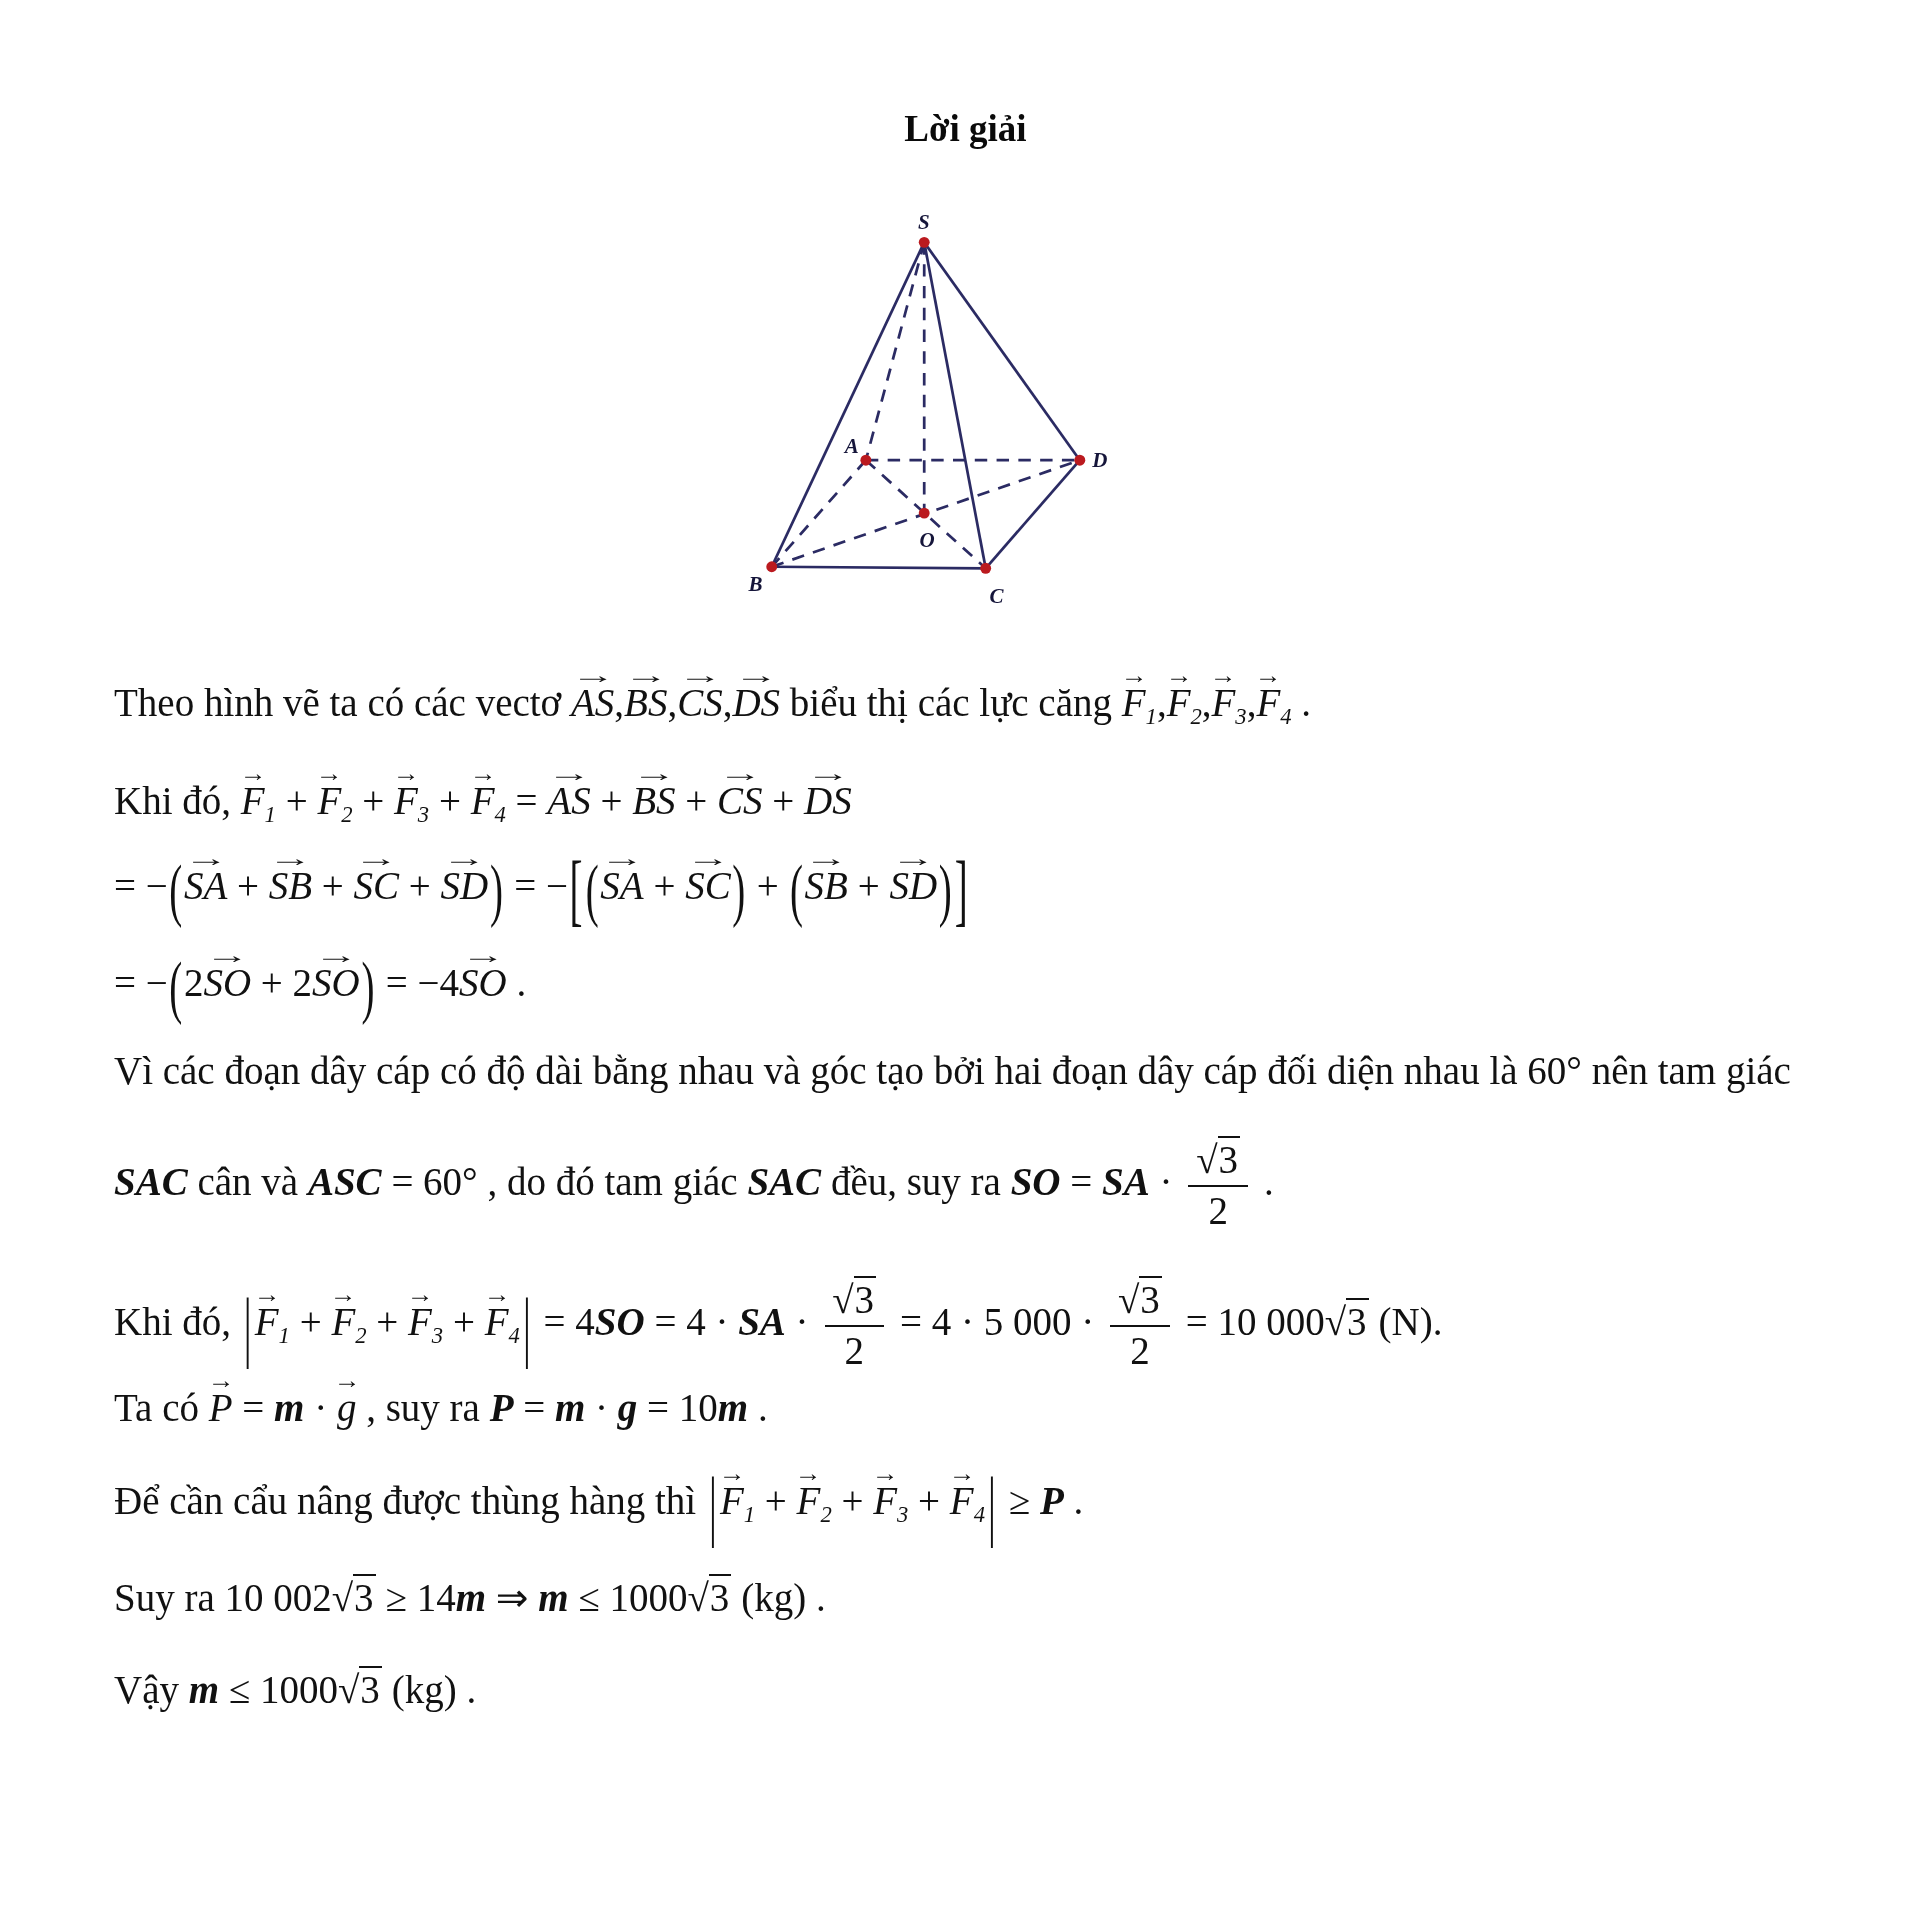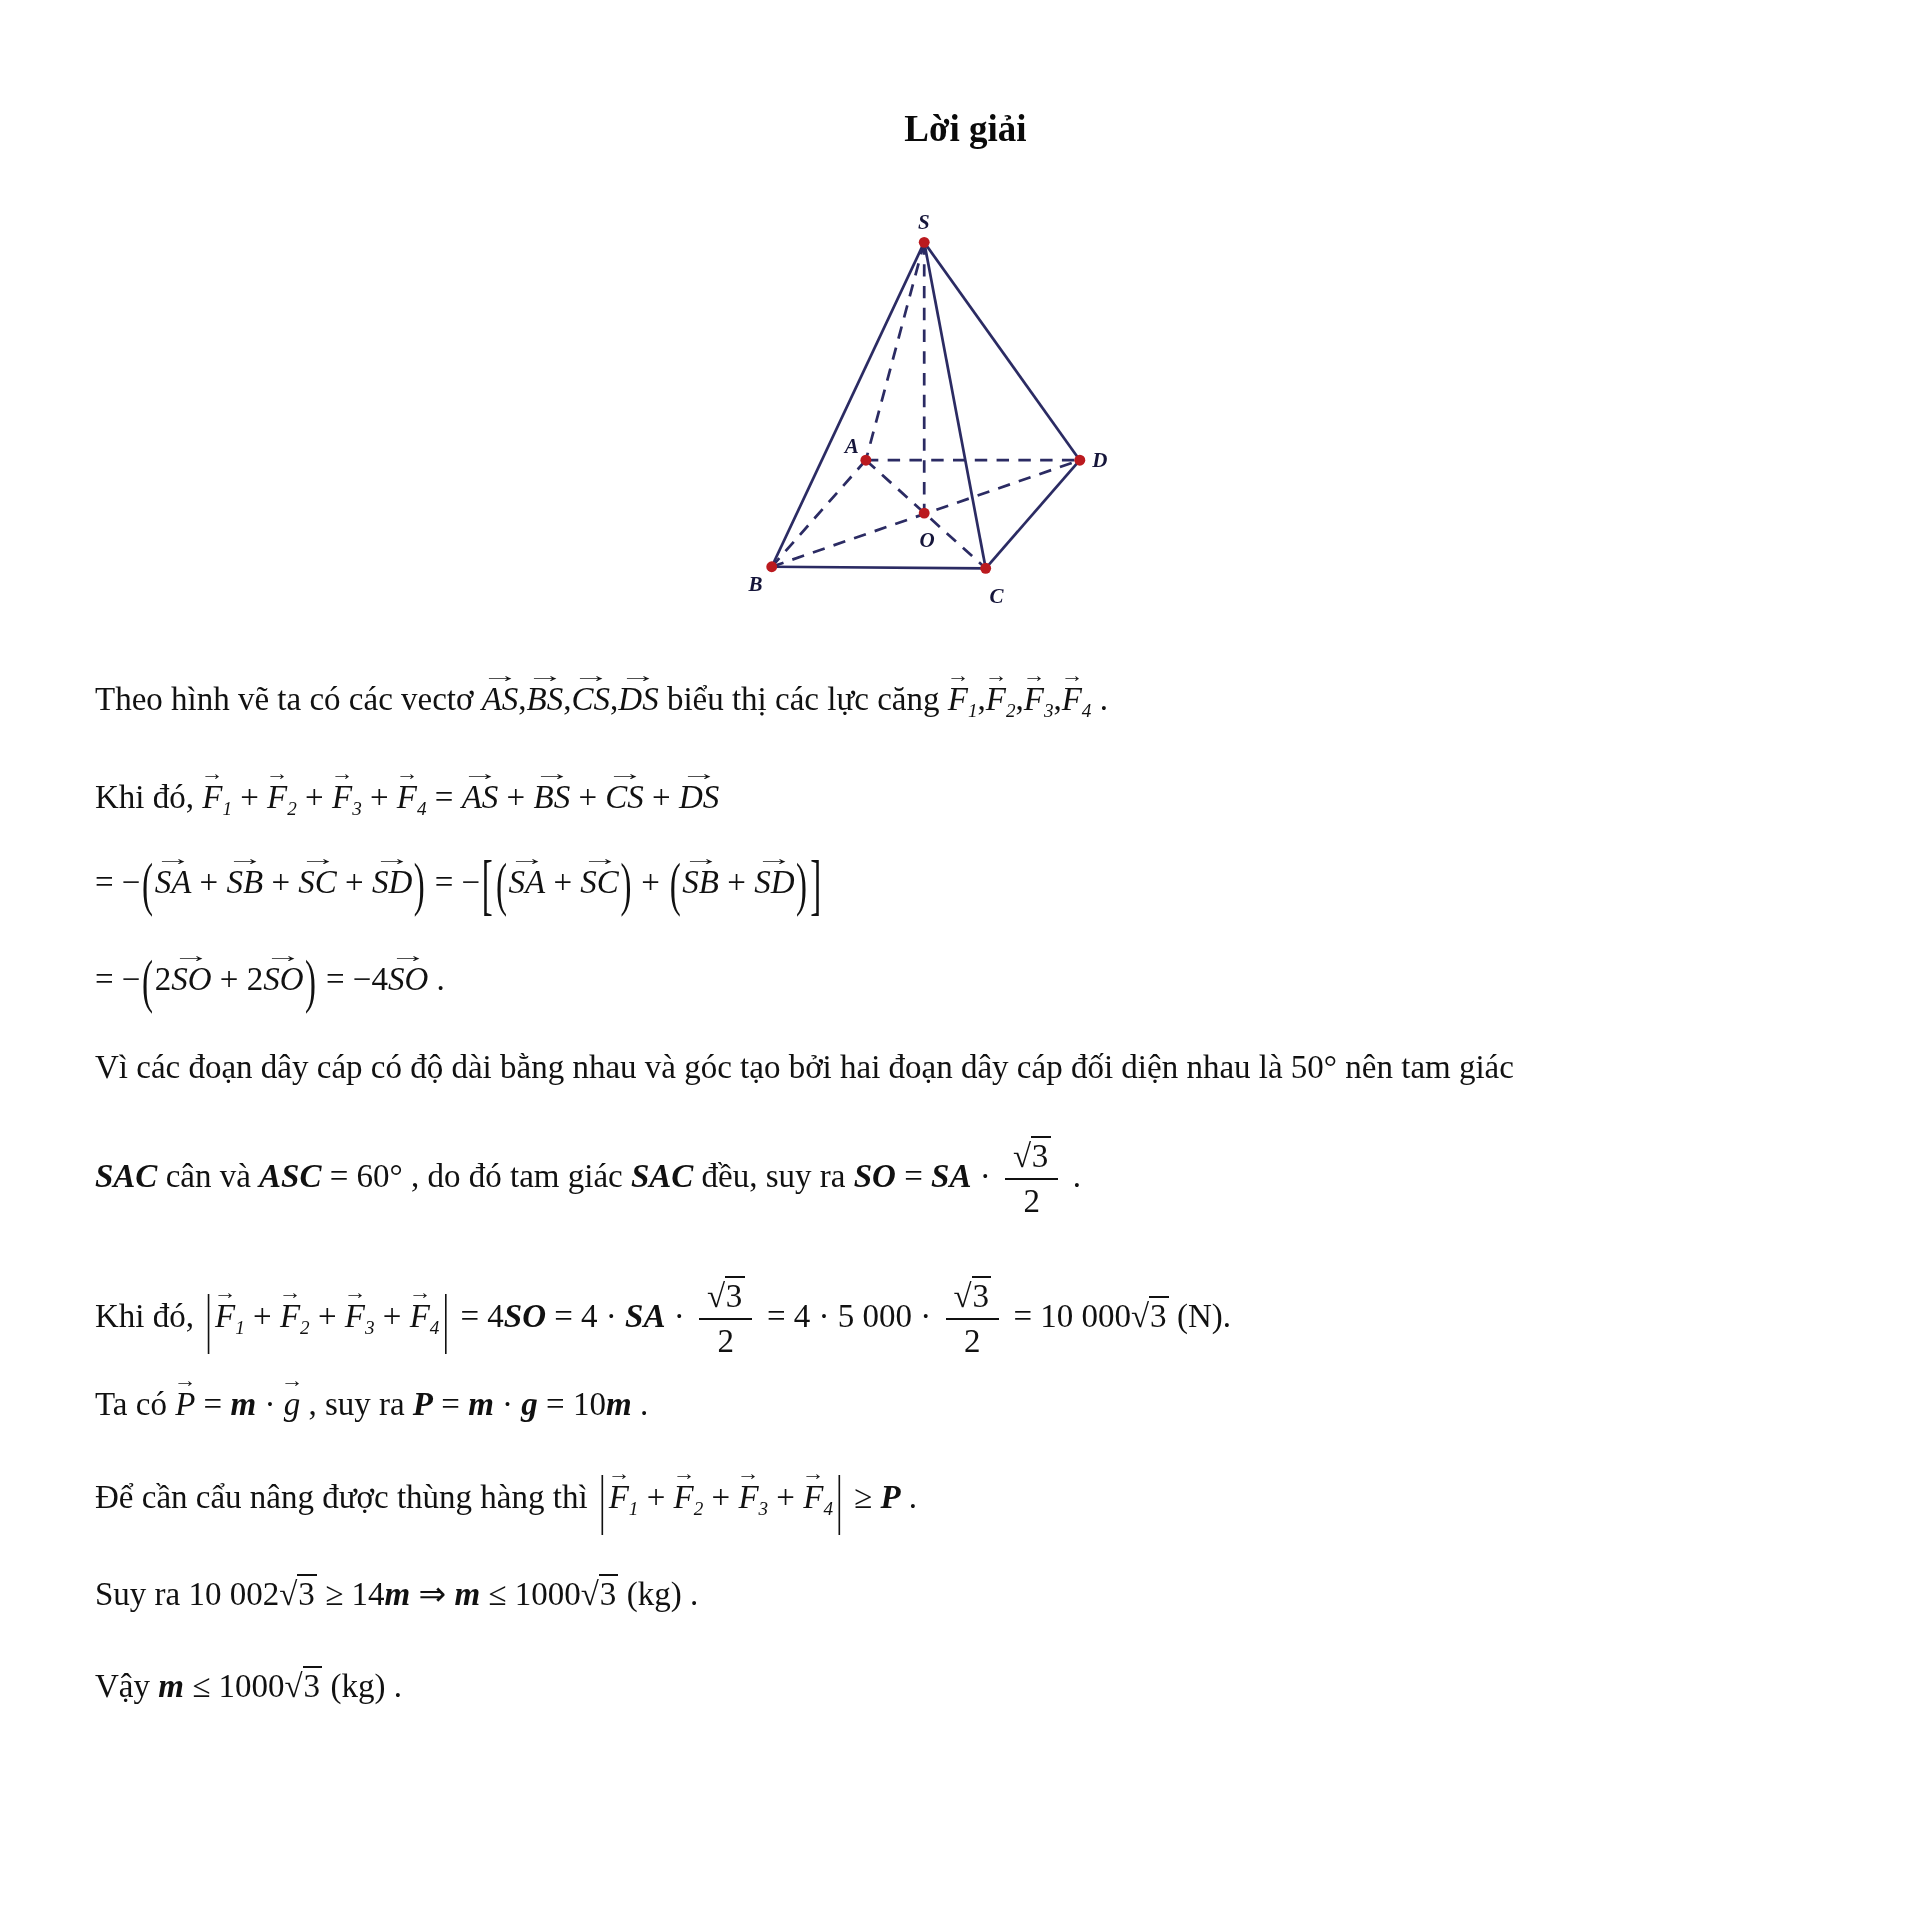--- a/index.html
+++ b/index.html
@@ -10,21 +10,21 @@
   .title{
     position:absolute;top:107px;left:0;right:0;text-align:center;
     font-weight:bold;font-size:37px;color:#0a0a0a;
   }
   .figure-wrap{position:absolute;left:728px;top:198px;width:436px;height:424px;}
   .figure-wrap text{
     font-family:"Liberation Serif", serif;font-style:italic;font-weight:bold;
     font-size:27px;fill:#15153a;
   }
   .line{
-    position:absolute;left:95px;font-size:33px;white-space:pre;line-height:1.25;
+    position:absolute;left:114px;font-size:39px;white-space:pre;line-height:1.25;
   }
   .mi{font-style:italic;font-weight:bold;}
   
   .vw{white-space:nowrap;}
   .vec{position:relative;display:inline-block;font-style:italic;}
   .vec .arr{
     position:absolute;top:-0.66em;left:50%;
     transform:translateX(-50%) scaleX(1.9);
     font-size:0.6em;font-style:normal;line-height:1;
   }
@@ -84,20 +84,20 @@
     <text x="246" y="448">O</text>
     <text x="26" y="505">B</text>
     <text x="336" y="520">C</text>
   </svg>
 </div>
 
 <div class="line" style="top:679px"><span>Theo hình vẽ ta có các vectơ </span><span class="vec"><span class="arr">→</span>AS</span><span>,</span><span class="vec"><span class="arr">→</span>BS</span><span>,</span><span class="vec"><span class="arr">→</span>CS</span><span>,</span><span class="vec"><span class="arr">→</span>DS</span><span> biểu thị các lực căng </span><span class="vw"><span class="vec"><span class="arr short">→</span>F</span><sub class="vs">1</sub></span><span>,</span><span class="vw"><span class="vec"><span class="arr short">→</span>F</span><sub class="vs">2</sub></span><span>,</span><span class="vw"><span class="vec"><span class="arr short">→</span>F</span><sub class="vs">3</sub></span><span>,</span><span class="vw"><span class="vec"><span class="arr short">→</span>F</span><sub class="vs">4</sub></span><span> .</span></div>
 <div class="line" style="top:777px"><span>Khi đó, </span><span class="vw"><span class="vec"><span class="arr short">→</span>F</span><sub class="vs">1</sub></span><span> + </span><span class="vw"><span class="vec"><span class="arr short">→</span>F</span><sub class="vs">2</sub></span><span> + </span><span class="vw"><span class="vec"><span class="arr short">→</span>F</span><sub class="vs">3</sub></span><span> + </span><span class="vw"><span class="vec"><span class="arr short">→</span>F</span><sub class="vs">4</sub></span><span> = </span><span class="vec"><span class="arr">→</span>AS</span><span> + </span><span class="vec"><span class="arr">→</span>BS</span><span> + </span><span class="vec"><span class="arr">→</span>CS</span><span> + </span><span class="vec"><span class="arr">→</span>DS</span></div>
 <div class="line" style="top:862px"><span>= −</span><span class="big">(</span><span class="vec"><span class="arr">→</span>SA</span><span> + </span><span class="vec"><span class="arr">→</span>SB</span><span> + </span><span class="vec"><span class="arr">→</span>SC</span><span> + </span><span class="vec"><span class="arr">→</span>SD</span><span class="big">)</span><span> = −</span><span class="big bk">[</span><span class="big">(</span><span class="vec"><span class="arr">→</span>SA</span><span> + </span><span class="vec"><span class="arr">→</span>SC</span><span class="big">)</span><span> + </span><span class="big">(</span><span class="vec"><span class="arr">→</span>SB</span><span> + </span><span class="vec"><span class="arr">→</span>SD</span><span class="big">)</span><span class="big bk">]</span></div>
 <div class="line" style="top:959px"><span>= −</span><span class="big">(</span><span>2</span><span class="vec"><span class="arr">→</span>SO</span><span> + 2</span><span class="vec"><span class="arr">→</span>SO</span><span class="big">)</span><span> = −4</span><span class="vec"><span class="arr">→</span>SO</span><span> .</span></div>
-<div class="line" style="top:1047px"><span>Vì các đoạn dây cáp có độ dài bằng nhau và góc tạo bởi hai đoạn dây cáp đối diện nhau là 50° nên tam giác</span></div>
+<div class="line" style="top:1047px"><span>Vì các đoạn dây cáp có độ dài bằng nhau và góc tạo bởi hai đoạn dây cáp đối diện nhau là 60° nên tam giác</span></div>
 <div class="line" style="top:1138px"><span class="mi">SAC</span><span> cân và </span><span class="mi">ASC</span><span> = 60° , do đó tam giác </span><span class="mi">SAC</span><span> đều, suy ra </span><span class="mi">SO</span><span> = </span><span class="mi">SA</span><span> · </span><span class="frac"><span class="num"><span class="sqrt"><span class="rad">√</span><span class="body">3</span></span></span><span class="den">2</span></span><span> .</span></div>
 <div class="line" style="top:1278px"><span>Khi đó, </span><span class="tb">|</span><span class="vw"><span class="vec"><span class="arr short">→</span>F</span><sub class="vs">1</sub></span><span> + </span><span class="vw"><span class="vec"><span class="arr short">→</span>F</span><sub class="vs">2</sub></span><span> + </span><span class="vw"><span class="vec"><span class="arr short">→</span>F</span><sub class="vs">3</sub></span><span> + </span><span class="vw"><span class="vec"><span class="arr short">→</span>F</span><sub class="vs">4</sub></span><span class="tb">|</span><span> = 4</span><span class="mi">SO</span><span> = 4 · </span><span class="mi">SA</span><span> · </span><span class="frac"><span class="num"><span class="sqrt"><span class="rad">√</span><span class="body">3</span></span></span><span class="den">2</span></span><span> = 4 · 5 000 · </span><span class="frac"><span class="num"><span class="sqrt"><span class="rad">√</span><span class="body">3</span></span></span><span class="den">2</span></span><span> = 10 000</span><span class="sqrt"><span class="rad">√</span><span class="body">3</span></span><span> (N).</span></div>
 <div class="line" style="top:1384px"><span>Ta có </span><span class="vec"><span class="arr short">→</span>P</span><span> = </span><span class="mi">m</span><span> · </span><span class="vec"><span class="arr short">→</span>g</span><span> , suy ra </span><span class="mi">P</span><span> = </span><span class="mi">m</span><span> · </span><span class="mi">g</span><span> = 10</span><span class="mi">m</span><span> .</span></div>
 <div class="line" style="top:1477px"><span>Để cần cẩu nâng được thùng hàng thì </span><span class="tb">|</span><span class="vw"><span class="vec"><span class="arr short">→</span>F</span><sub class="vs">1</sub></span><span> + </span><span class="vw"><span class="vec"><span class="arr short">→</span>F</span><sub class="vs">2</sub></span><span> + </span><span class="vw"><span class="vec"><span class="arr short">→</span>F</span><sub class="vs">3</sub></span><span> + </span><span class="vw"><span class="vec"><span class="arr short">→</span>F</span><sub class="vs">4</sub></span><span class="tb">|</span><span> ≥ </span><span class="mi">P</span><span> .</span></div>
 <div class="line" style="top:1574px"><span>Suy ra 10 002</span><span class="sqrt"><span class="rad">√</span><span class="body">3</span></span><span> ≥ 14</span><span class="mi">m</span><span> ⇒ </span><span class="mi">m</span><span> ≤ 1000</span><span class="sqrt"><span class="rad">√</span><span class="body">3</span></span><span> (kg) .</span></div>
 <div class="line" style="top:1666px"><span>Vậy </span><span class="mi">m</span><span> ≤ 1000</span><span class="sqrt"><span class="rad">√</span><span class="body">3</span></span><span> (kg) .</span></div>
 
 
 </body></html>

